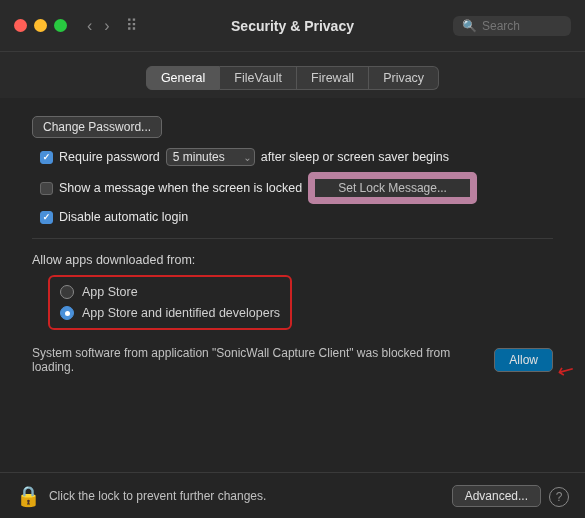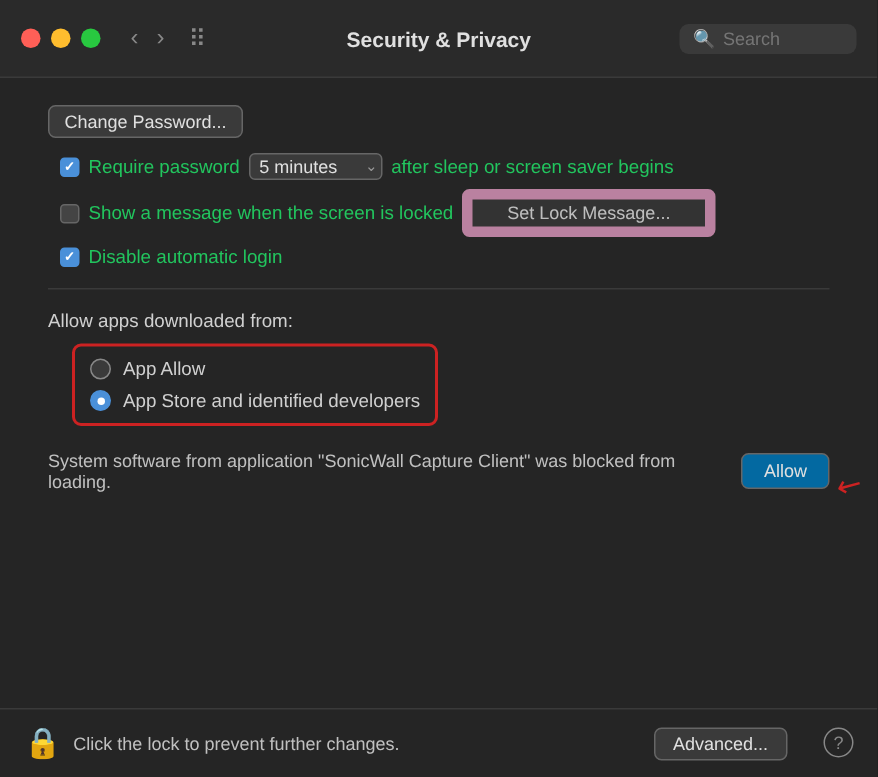--- a/index.html
+++ b/index.html
@@ -165,21 +165,21 @@
       color: #fff;
       font-size: 9px;
       font-weight: bold;
     }
     .checkbox.unchecked-gray {
       background: #444;
       border-color: #666;
     }
     .checkbox-label {
       font-size: 12.5px;
-      color: #22c55e;
+      color: #e5e5e5;
     }
     .inline-select {
       background: #3a3a3a;
       border: 1px solid #666;
       border-radius: 4px;
       color: #e0e0e0;
       font-size: 12px;
       padding: 1px 16px 1px 6px;
       appearance: none;
       -webkit-appearance: none;
@@ -320,22 +320,22 @@
       font-size: 20px;
       color: #d4a017;
     }
     .lock-label {
       font-size: 12px;
       color: #c0c0c0;
     }
     .bottom-right {
       margin-left: auto;
       display: flex;
-      align-items: flex-start;
-      gap: 24px;
+      align-items: flex-end;
+      gap: 8px;
     }
     .advanced-btn {
       background: #3a3a3a;
       border: 1px solid #666;
       border-radius: 5px;
       color: #e0e0e0;
       font-size: 12px;
       padding: 3px 12px;
       cursor: pointer;
     }
@@ -375,20 +375,26 @@
   <span class="grid-icon">⠿</span>
   <div class="titlebar-title">Security &amp; Privacy</div>
   <div class="search-box">
     <span class="search-icon-text">🔍</span>
     <input class="search-input-fake" type="text" placeholder="Search" style="">
   </div>
 </div>
 
 <div class="content-wrapper">
 
+  <div class="tabs-row">
+    <div class="tab active">General</div>
+    <div class="tab">FileVault</div>
+    <div class="tab">Firewall</div>
+    <div class="tab">Privacy</div>
+  </div>
 
   <div class="main-content">
 
     
     <div class="password-row">
       <button class="change-password-btn">Change Password...</button>
     </div>
 
     
     <div class="checkbox-row">
@@ -421,21 +427,21 @@
     </div>
 
     <div class="divider"></div>
 
     
     <div class="section-label">Allow apps downloaded from:</div>
 
     <div class="radio-group-bordered">
       <div class="radio-row">
         <div class="radio-btn"></div>
-        <span class="radio-label">App Allow</span>
+        <span class="radio-label">App Store</span>
       </div>
       <div class="radio-row">
         <div class="radio-btn selected"></div>
         <span class="radio-label">App Store and identified developers</span>
       </div>
     </div>
 
     
     <div class="blocked-row">
       <span class="blocked-text">System software from application "SonicWall Capture Client" was blocked from loading.</span>

